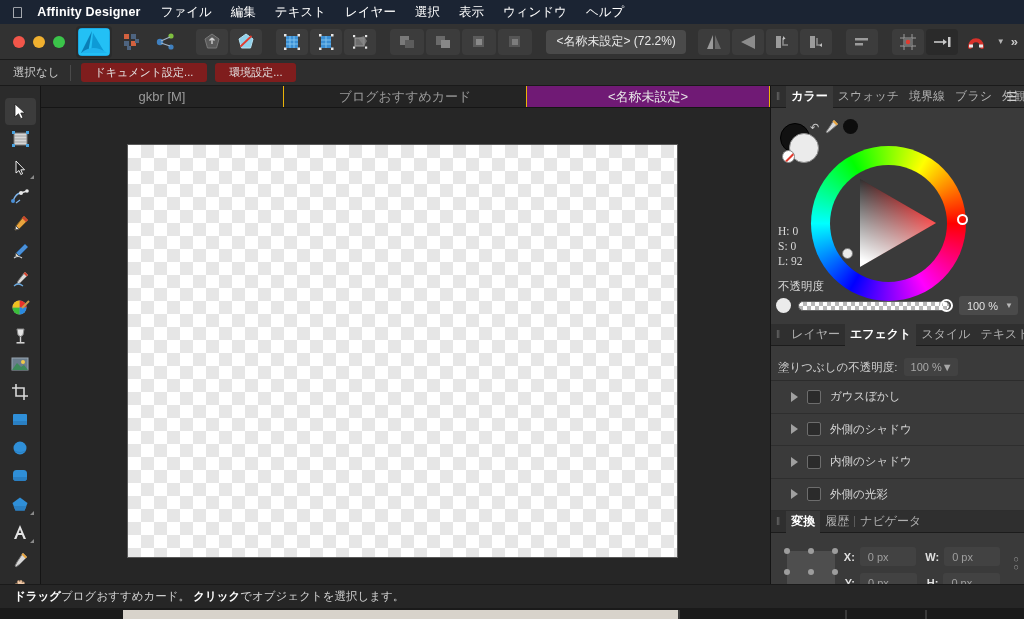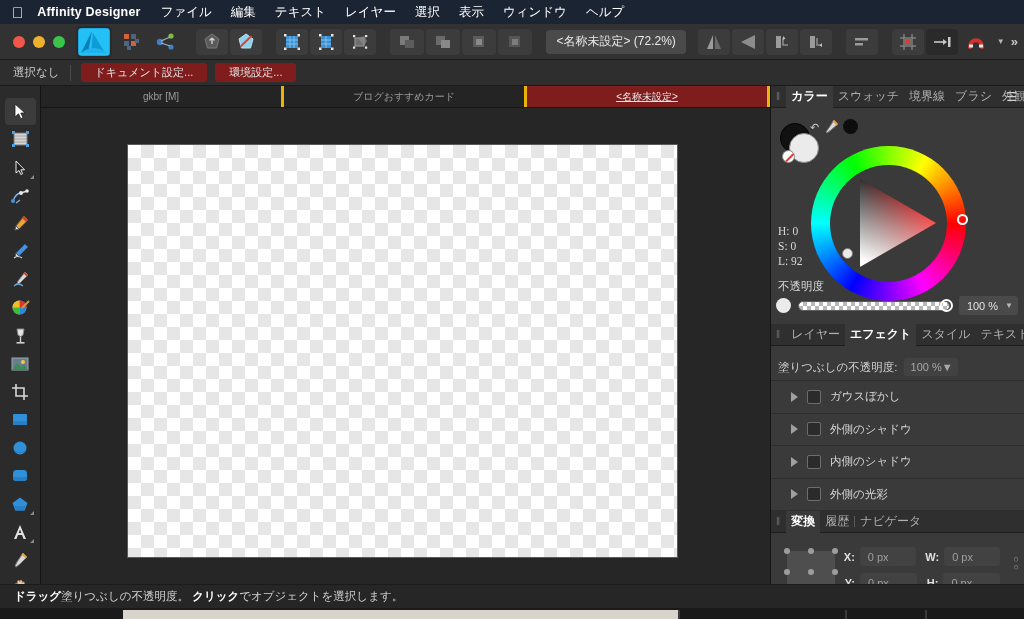--- a/index.html
+++ b/index.html
@@ -91,24 +91,24 @@
     border-bottom: 4px solid #8a8a8a;
   }
 
   
   .tabstrip {
     position: absolute; top: 86px; left: 41px; right: 254px; height: 22px;
     background: #242424; display: flex; border-bottom: 1px solid #151515;
   }
   .doctab {
     flex: 1 1 0; display: flex; align-items: center; justify-content: center;
-    color: #9a9a9a; font-size: 10px; border-right: 3px solid #eab308;
+    color: #9a9a9a; font-size: 13px; border-right: 1px solid #eab308;
     white-space: nowrap; overflow: hidden;
   }
-  .doctab.active { background: #7f1d1d; color: #e8e8e8; text-decoration: underline; }
+  .doctab.active { background: #701a75; color: #e8e8e8; }
 
   
   .canvasarea {
     position: absolute; top: 108px; left: 41px; right: 254px; bottom: 35px;
     background: #262626; overflow: hidden;
   }
   .artboard {
     position: absolute; left: 87px; top: 37px; width: 549px; height: 412px;
     background-color: #ffffff;
     background-image:
@@ -797,21 +797,21 @@
             <span>0 °</span>
             <span class="cv">▼</span>
           </span>
         </div>
       </div>
       <div class="link-icon">○<br>○</div>
     </div>
   </div>
 
   <div class="statusbar">
-    <span class="status-text"><b>ドラッグ</b><span>塗りつぶしの不透明度。 </span><b>クリック</b><span>でオブジェクトを選択します。</span></span>
+    <span class="status-text"><b>ドラッグ</b><span>ブログおすすめカード。 </span><b>クリック</b><span>でオブジェクトを選択します。</span></span>
   </div>
 
   <div class="dockbar">
     <span class="seg" style="left:123px;width:555px;background:#d8d3cb;"></span>
     <span class="seg" style="left:678px;width:2px;background:#3a3a3a;"></span>
     <span class="seg" style="left:845px;width:2px;background:#3a3a3a;"></span>
     <span class="seg" style="left:925px;width:2px;background:#3a3a3a;"></span>
   </div>
 
 </div>

